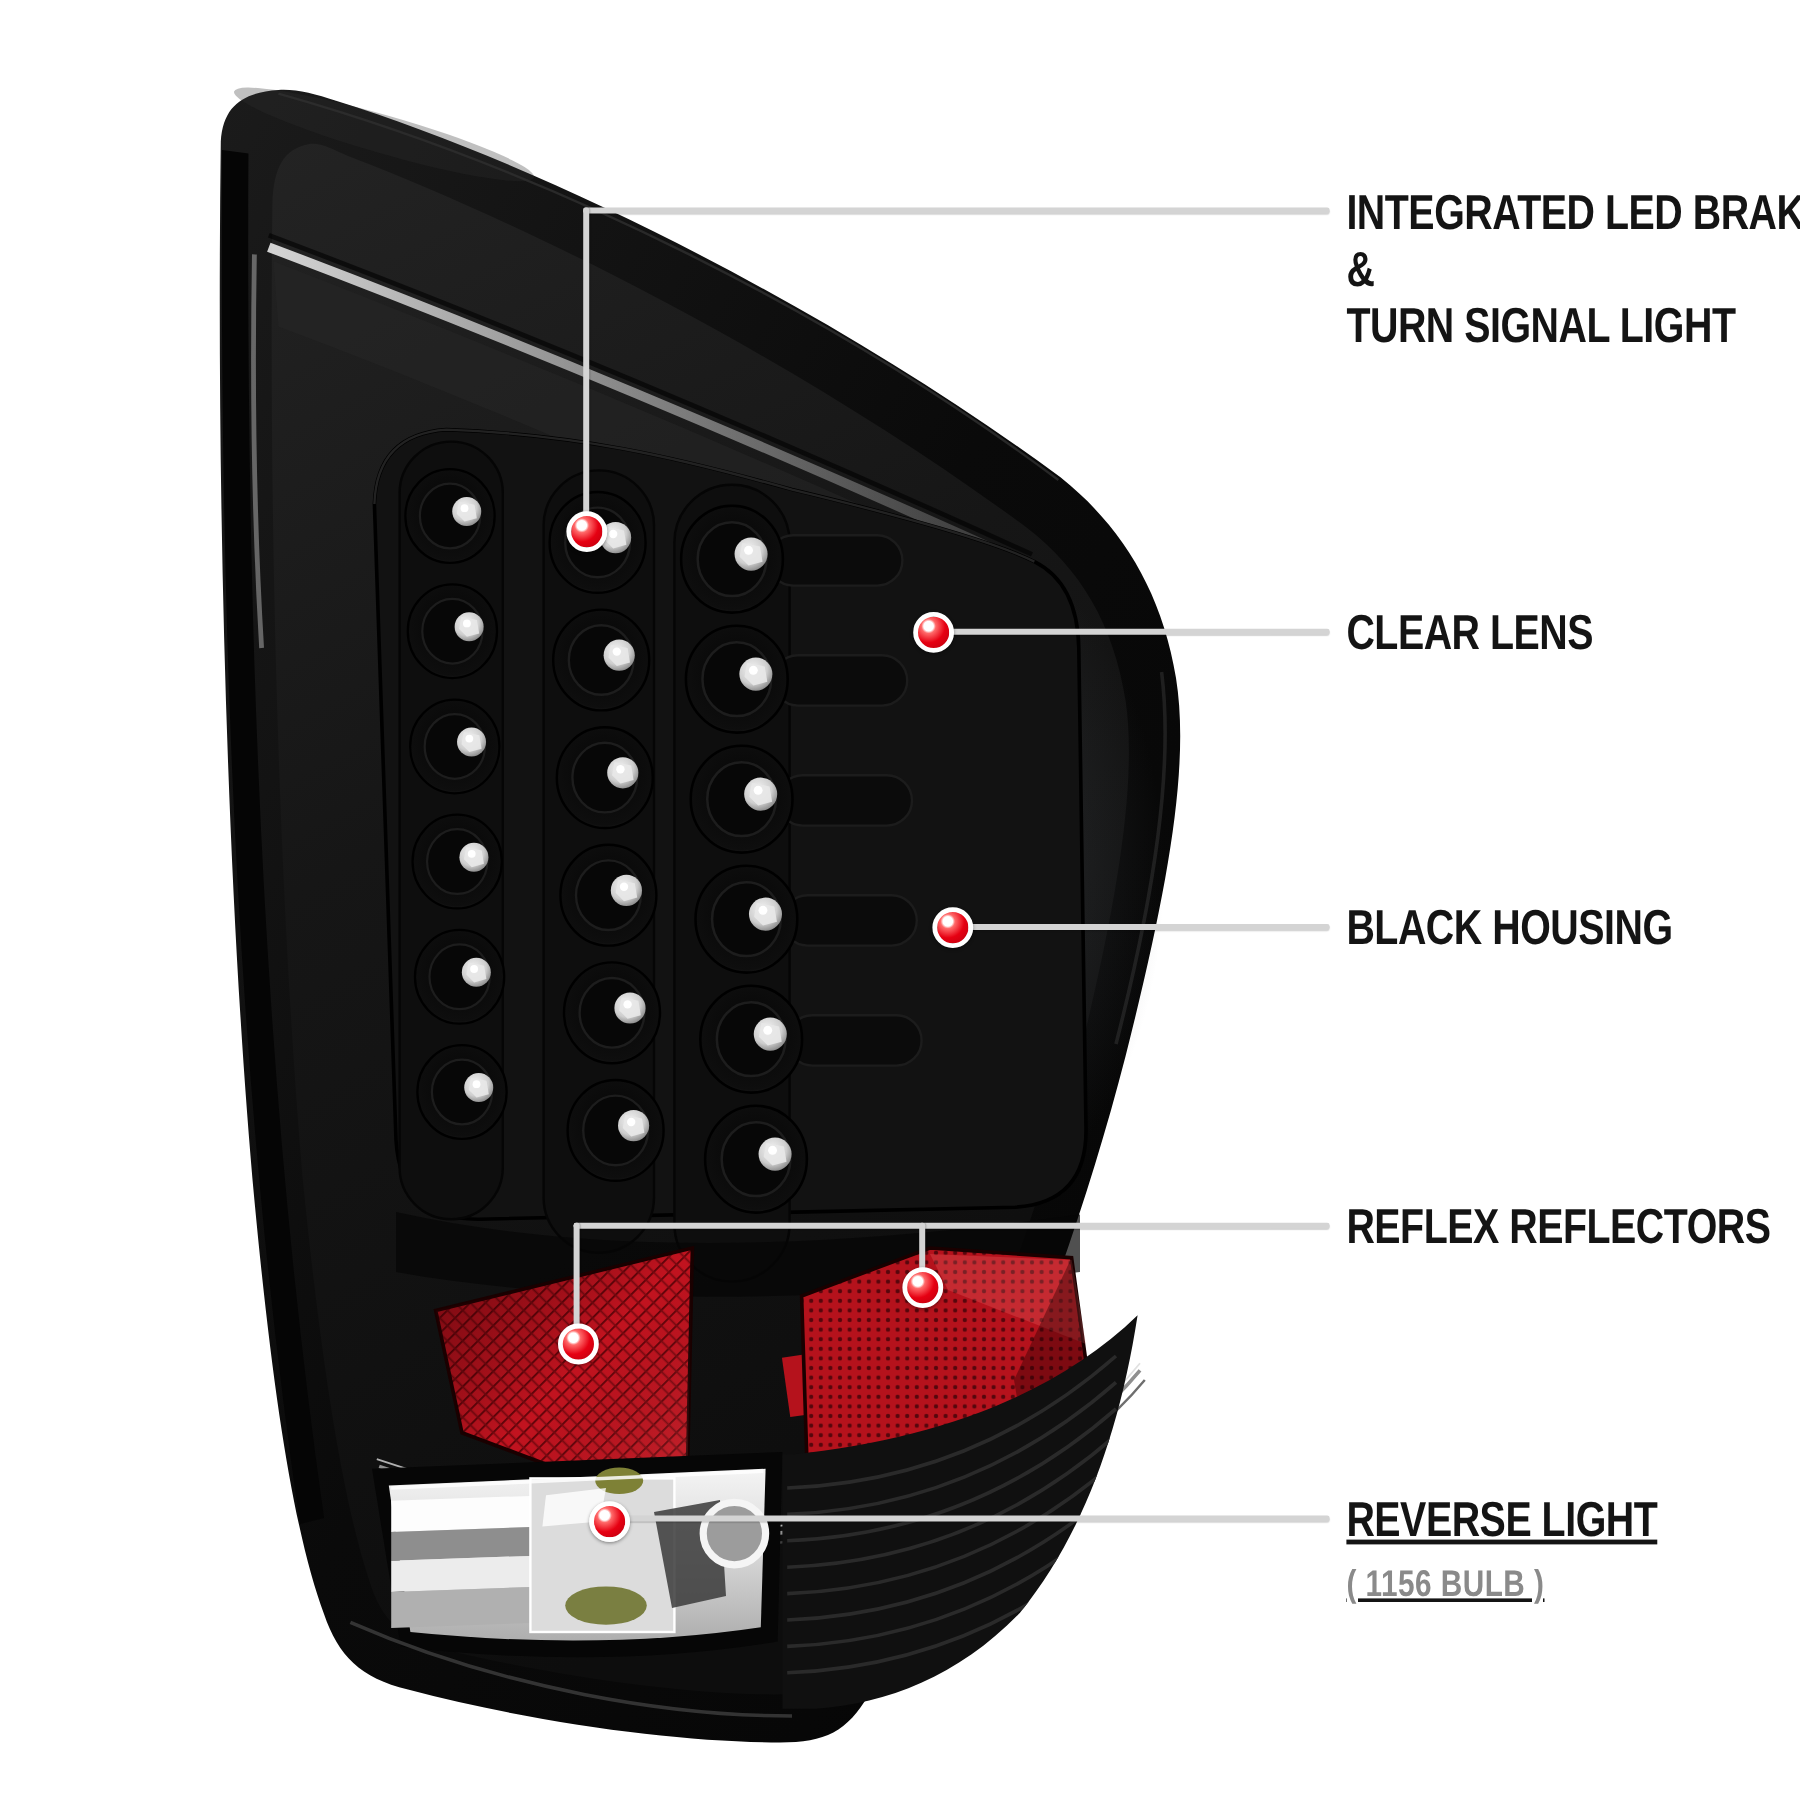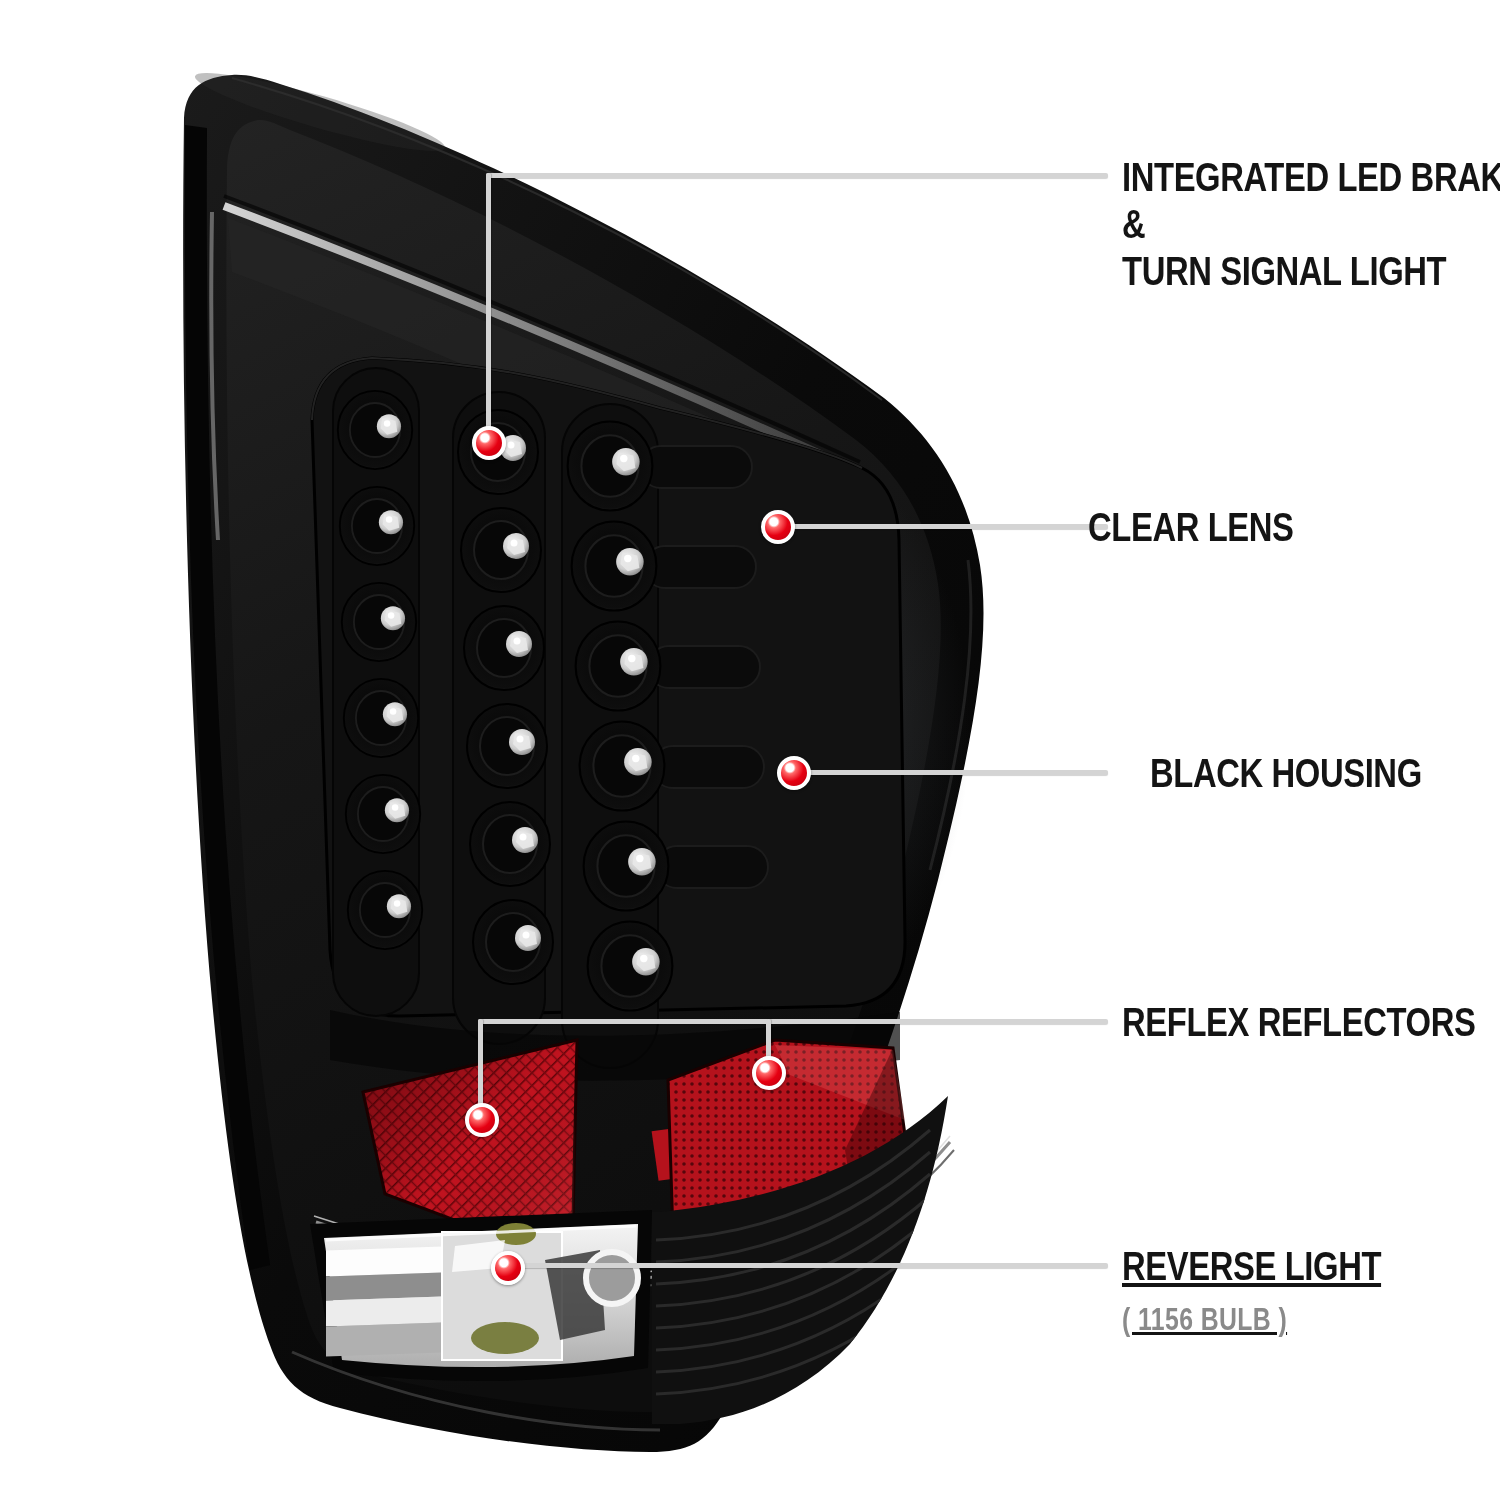--- a/index.html
+++ b/index.html
@@ -227,25 +227,25 @@
   <div class="dot" style="left:465px;top:1103px;"></div>
   <div class="dot" style="left:752px;top:1056px;"></div>
   <div class="dot" style="left:491px;top:1251px;"></div>
 
   <div class="callout" style="left:1122px;top:154px;">
     <span class="cnd">INTEGRATED LED BRAKE</span>
     <span class="cnd">&amp;</span>
     <span class="cnd">TURN SIGNAL LIGHT</span>
   </div>
 
-  <div class="callout" style="left:1088px;top:504px;">
+  <div class="callout" style="left:1122px;top:504px;">
     <span class="cnd">CLEAR LENS</span>
   </div>
 
-  <div class="callout" style="left:1150px;top:750px;">
+  <div class="callout" style="left:1122px;top:750px;">
     <span class="cnd">BLACK HOUSING</span>
   </div>
 
   <div class="callout" style="left:1122px;top:999px;">
     <span class="cnd">REFLEX REFLECTORS</span>
   </div>
 
   <div class="callout" style="left:1122px;top:1243px;text-decoration:underline;">
     <span class="cnd">REVERSE LIGHT</span>
     <span class="sub" style="margin-top:12px;">( 1156 BULB )</span>

